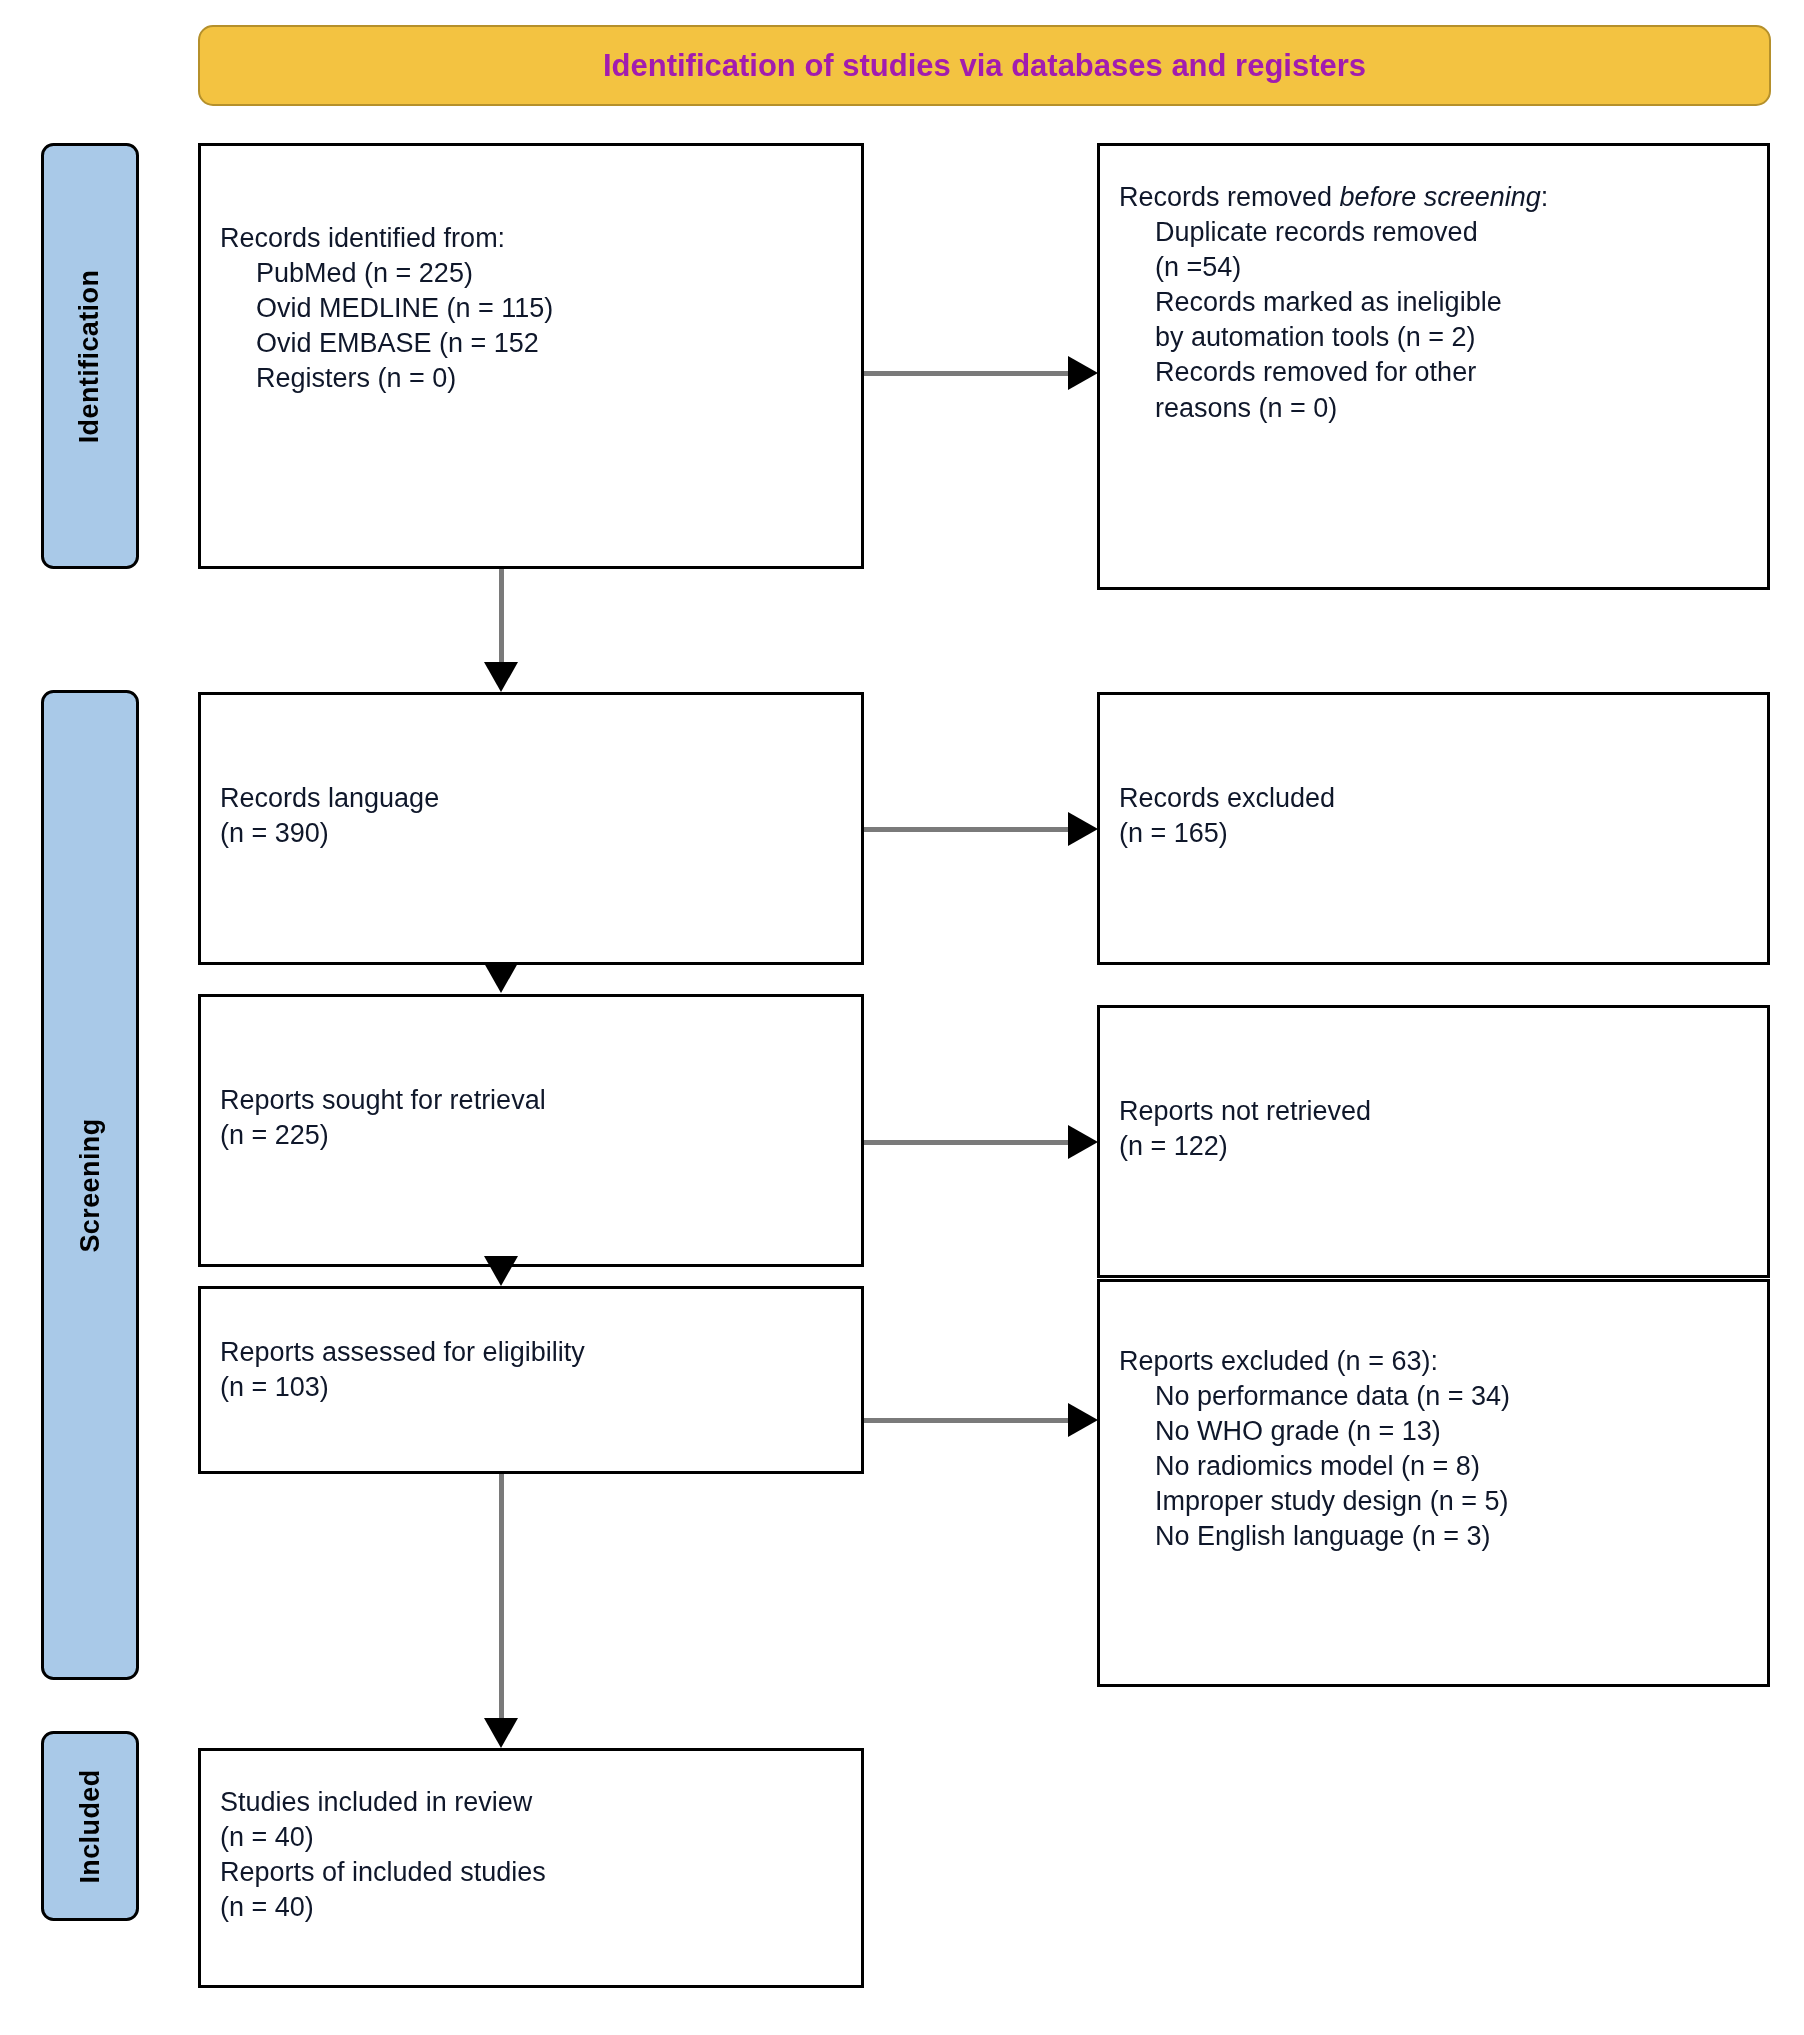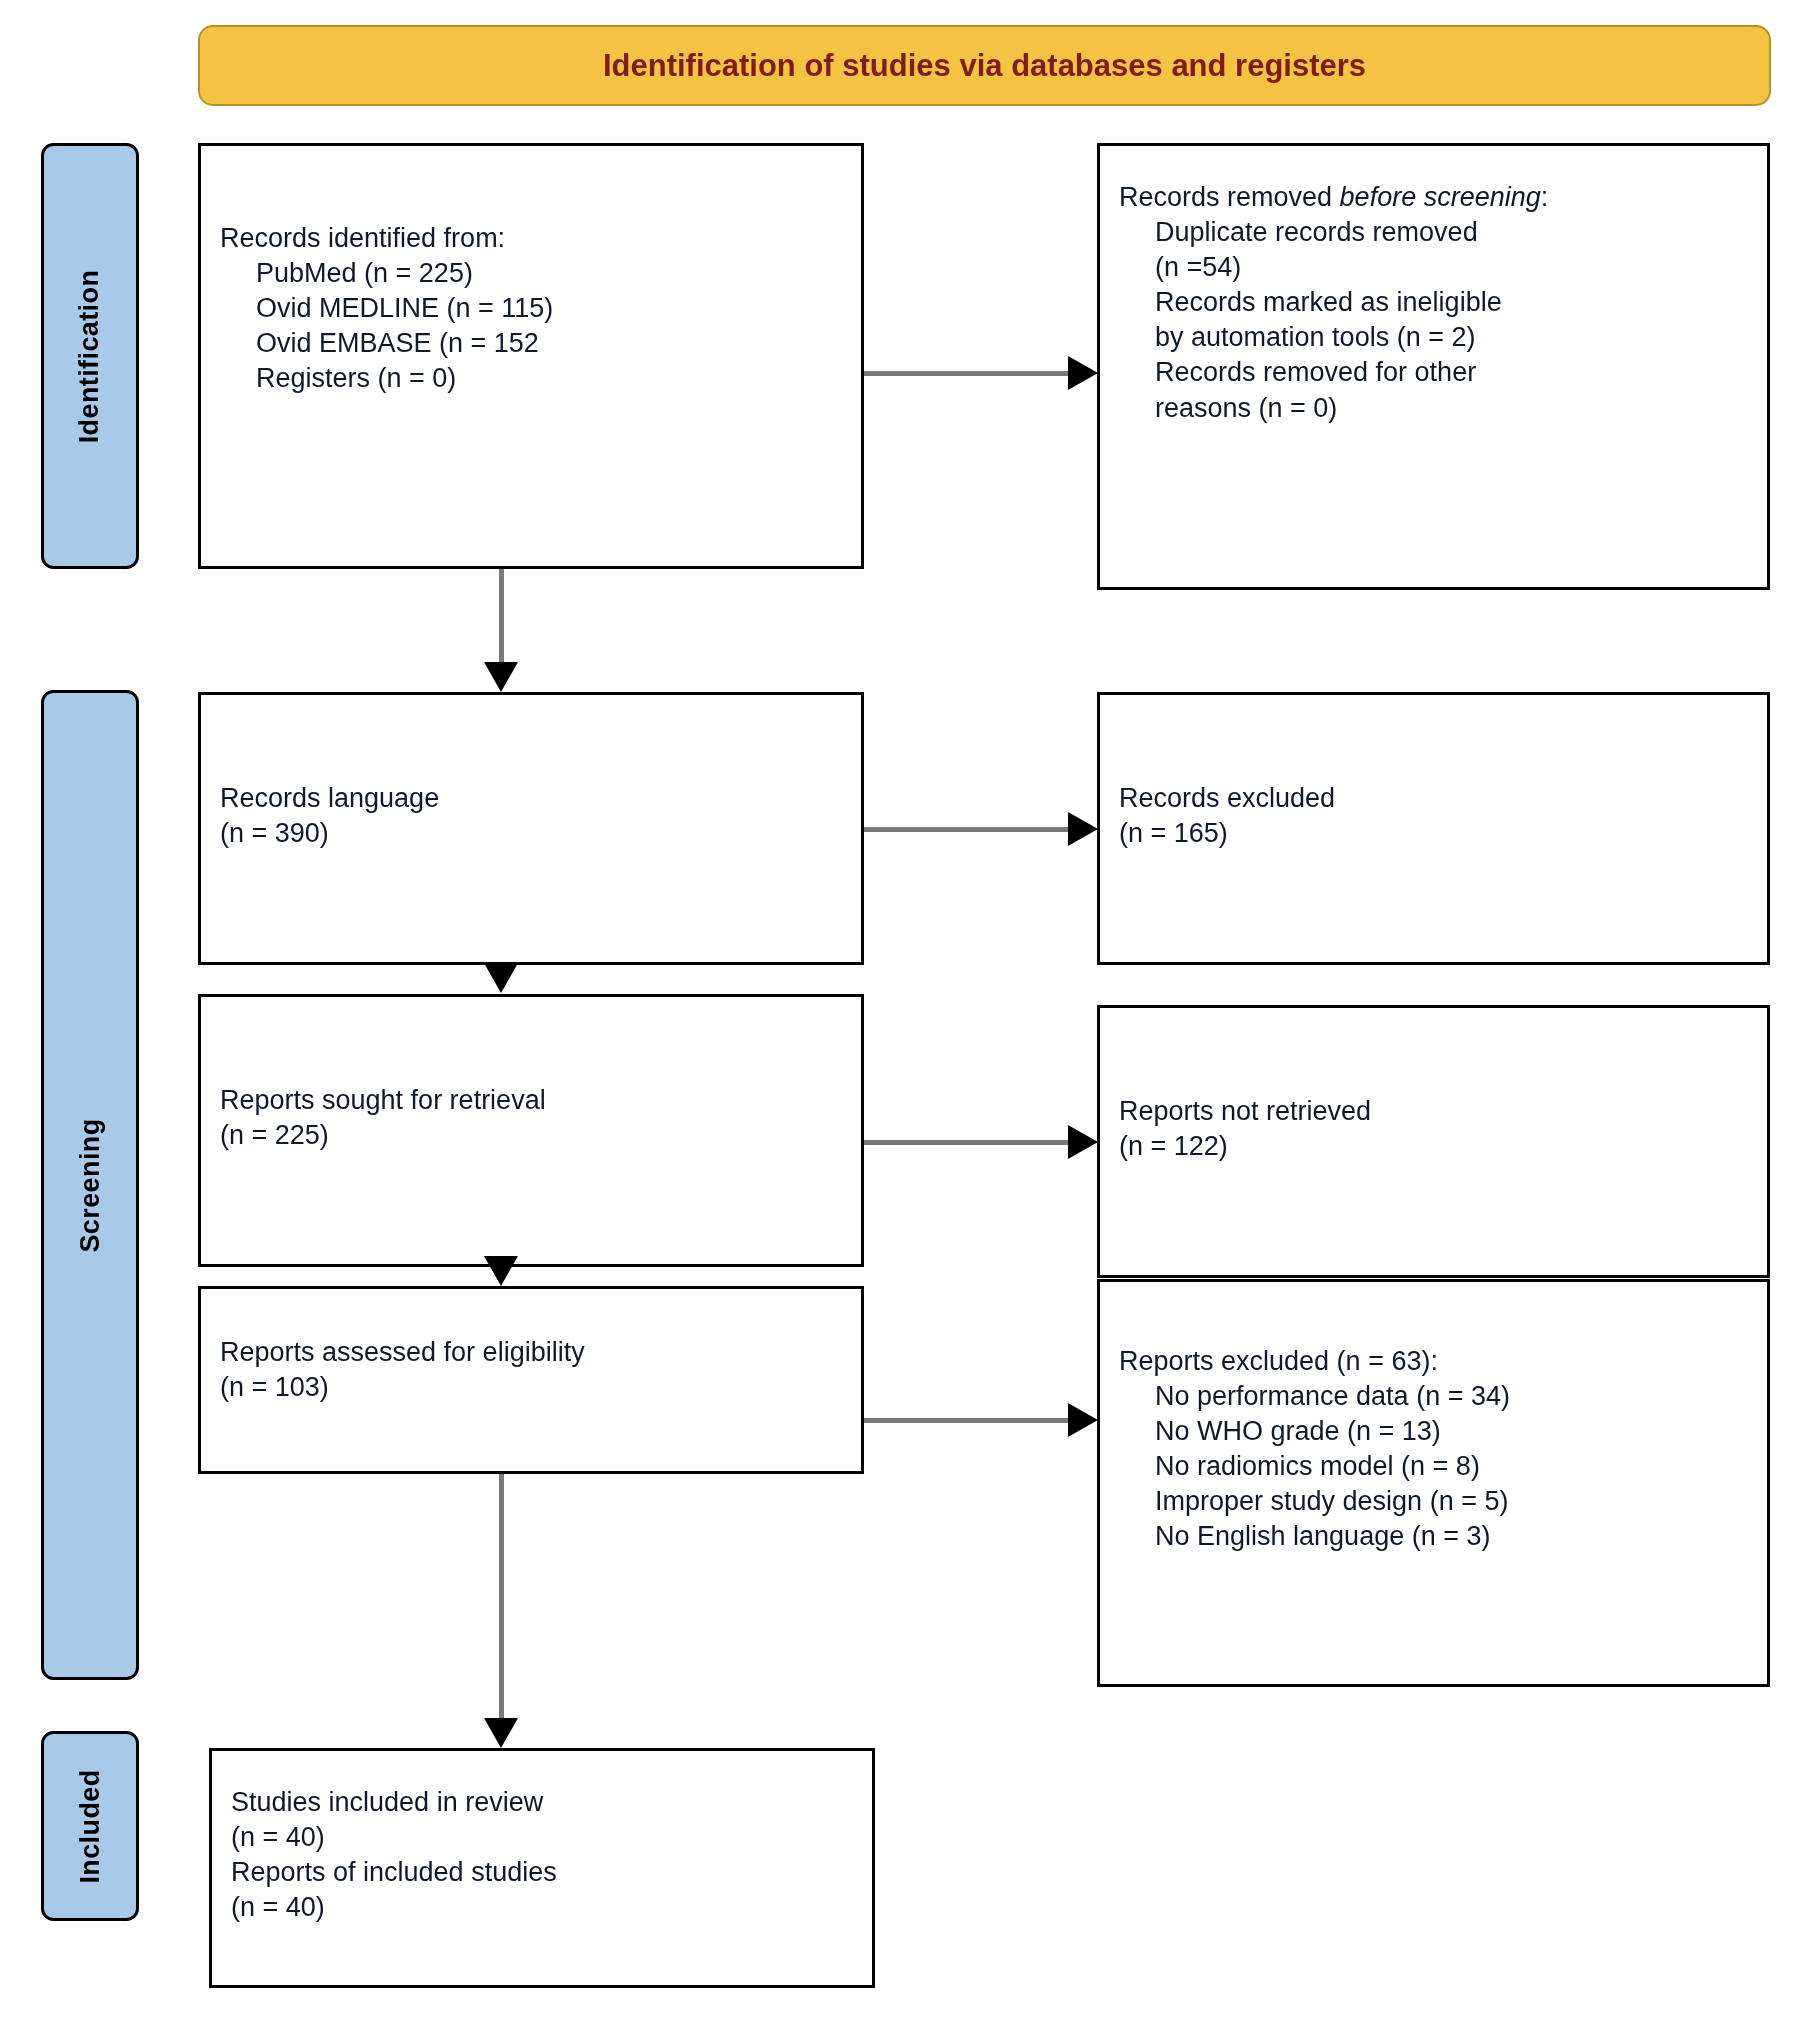--- a/index.html
+++ b/index.html
@@ -24,21 +24,21 @@
     border:2.9px solid #B5902B;
     border-radius:15px;
     box-sizing:border-box;
     display:flex;
     align-items:center;
     justify-content:center;
   }
   .banner-title{
     font-size:31px;
     font-weight:bold;
-    color:#7f1d1d;
+    color:#a21caf;
     letter-spacing:0px;
     white-space:nowrap;
   }
 
   
   .stage{
     position:absolute;
     background:#A9C9E8;
     border:3.7px solid #000000;
     border-radius:12.4px;
@@ -100,21 +100,21 @@
 
   #box-notretrieved    {left:1097px; top:1005px; width:673px; height:273px;}
   #box-notretrieved .box-inner{ top:86px; }
 
   #box-assessed        {left:198px;  top:1286px; width:666px; height:188px;}
   #box-assessed .box-inner{ top:46px; }
 
   #box-repexcluded     {left:1097px; top:1279px; width:673px; height:408px;}
   #box-repexcluded .box-inner{ top:62px; }
 
-  #box-included        {left:209px;  top:1748px; width:666px; height:240px;}
+  #box-included        {left:198px;  top:1748px; width:666px; height:240px;}
   #box-included .box-inner{ top:34px; }
 
   
   .arrow-v, .arrow-h{ position:absolute; }
   .arrow-v .stem{
     position:absolute; left:0; top:0;
     width:4.6px; background:#7a7a7a;
   }
   .arrow-v .head{
     position:absolute; left:-15px; bottom:0;

